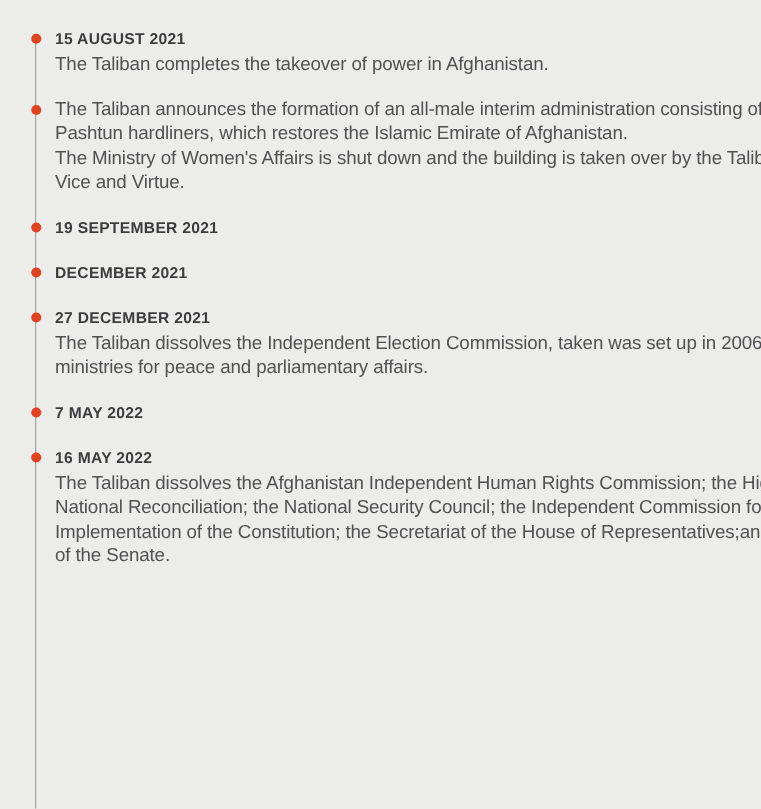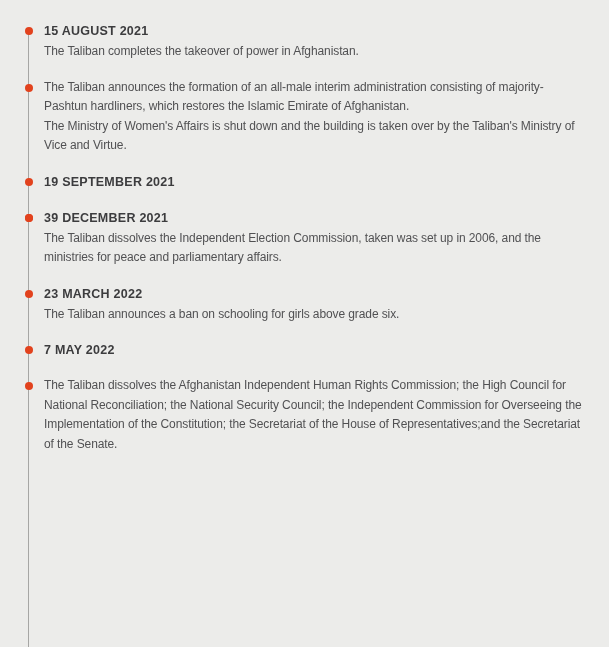--- a/index.html
+++ b/index.html
@@ -46,21 +46,21 @@
   }
   .entry h3 {
     font-size: 12.5px;
     font-weight: 700;
     line-height: 20px;
     letter-spacing: 0.25px;
     color: var(--heading);
     margin-bottom: 1px;
   }
   .entry .desc {
-    font-size: 12px;
+    font-size: 15px;
     line-height: 19.5px;
     letter-spacing: -0.1px;
     color: var(--body);
     white-space: pre;
   }
 </style>
 </head>
 <body>
 
 <div class="timeline">
@@ -80,41 +80,38 @@
 Vice and Virtue.</div>
   </div>
 
   <div class="entry">
     <span class="dot"></span>
     <h3>19 SEPTEMBER 2021</h3>
   </div>
 
   <div class="entry">
     <span class="dot"></span>
+    <h3>DECEMBER 2021</h3>
   </div>
 
   <div class="entry">
     <span class="dot"></span>
-    <h3>39 DECEMBER 2021</h3>
+    <h3>27 DECEMBER 2021</h3>
     <div class="desc">The Taliban dissolves the Independent Election Commission, taken was set up in 2006, and the
 ministries for peace and parliamentary affairs.</div>
   </div>
 
-  <div class="entry">
-    <span class="dot"></span>
-    <h3>23 MARCH 2022</h3>
-    <div class="desc">The Taliban announces a ban on schooling for girls above grade six.</div>
-  </div>
 
   <div class="entry">
     <span class="dot"></span>
     <h3>7 MAY 2022</h3>
   </div>
 
   <div class="entry">
     <span class="dot"></span>
+    <h3>16 MAY 2022</h3>
     <div class="desc">The Taliban dissolves the Afghanistan Independent Human Rights Commission; the High Council for
 National Reconciliation; the National Security Council; the Independent Commission for Overseeing the
 Implementation of the Constitution; the Secretariat of the House of Representatives;and the Secretariat
 of the Senate.</div>
   </div>
 </div>
 </div>
 
 </body></html>

